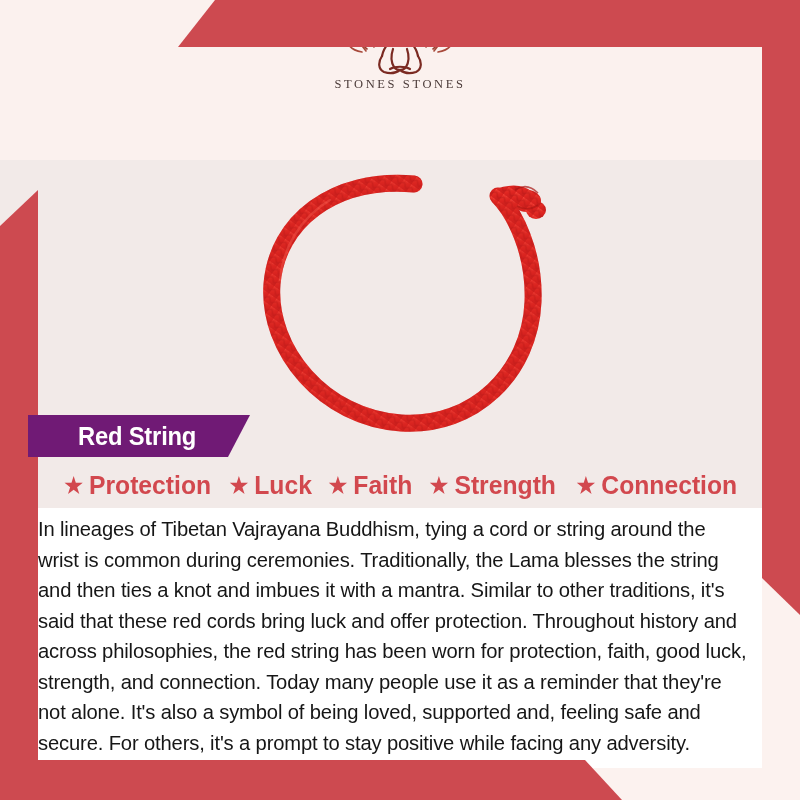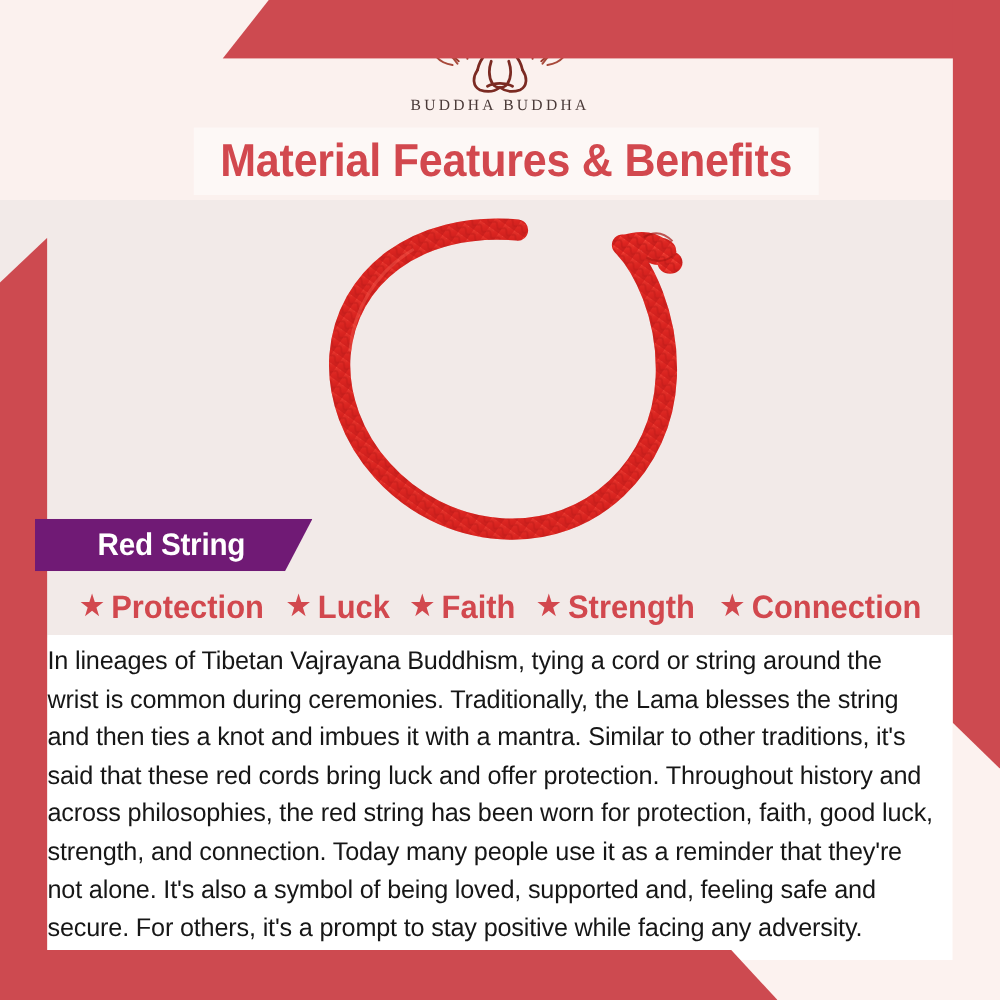--- a/index.html
+++ b/index.html
@@ -199,26 +199,23 @@
         <path d="M60 24 C 68 26, 76 34, 78 44"></path>
 
         <circle cx="60" cy="29" r="4.4" fill="#7b2a22" stroke="none"></circle>
 
         <path d="M53 37 C 51 43, 51 50, 54 55 C 57 59, 63 59, 66 55 C 69 50, 69 43, 67 37"></path>
 
         <path d="M42 44 C 38 50, 38 57, 44 60 C 50 62, 56 61, 60 58 C 64 61, 70 62, 76 60 C 82 57, 82 50, 78 44"></path>
         <path d="M50 57 C 55 54, 65 54, 70 57"></path>
       </g>
     </svg>
-    <div class="logo-word">BUDDHA BUDDHA</div>
-  </div>
-
-  <div class="title-plate">
-    <div class="title-text">Material Features &amp; Benefits</div>
-  </div>
+    <div class="logo-word">STONES STONES</div>
+  </div>
+
 
   <div class="banner">
     <span class="banner-text">Red String</span>
   </div>
 
   <div class="features">
     <span class="feat">
       <span class="star">★</span>
       <span>Protection</span>
     </span>

